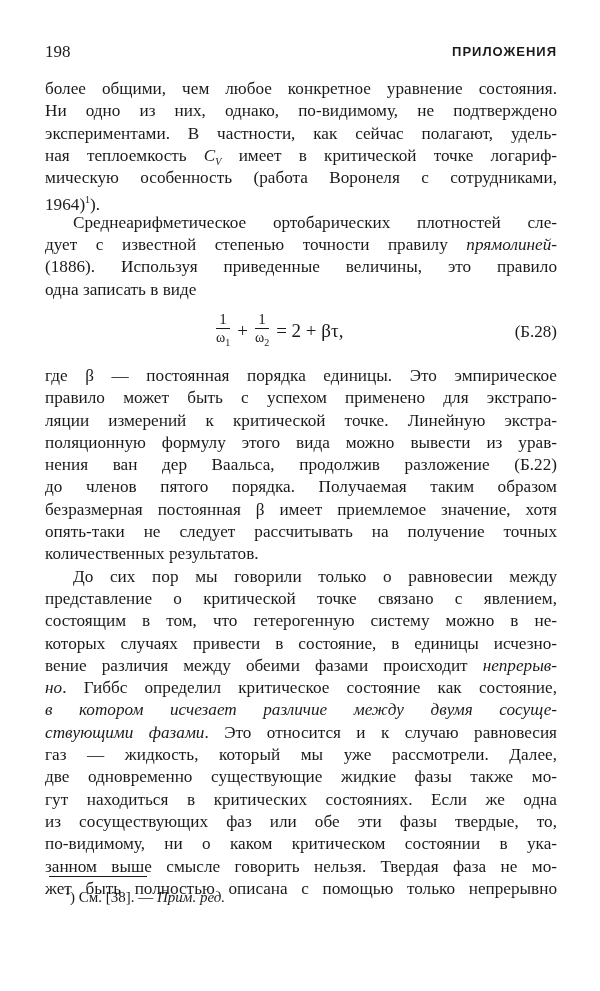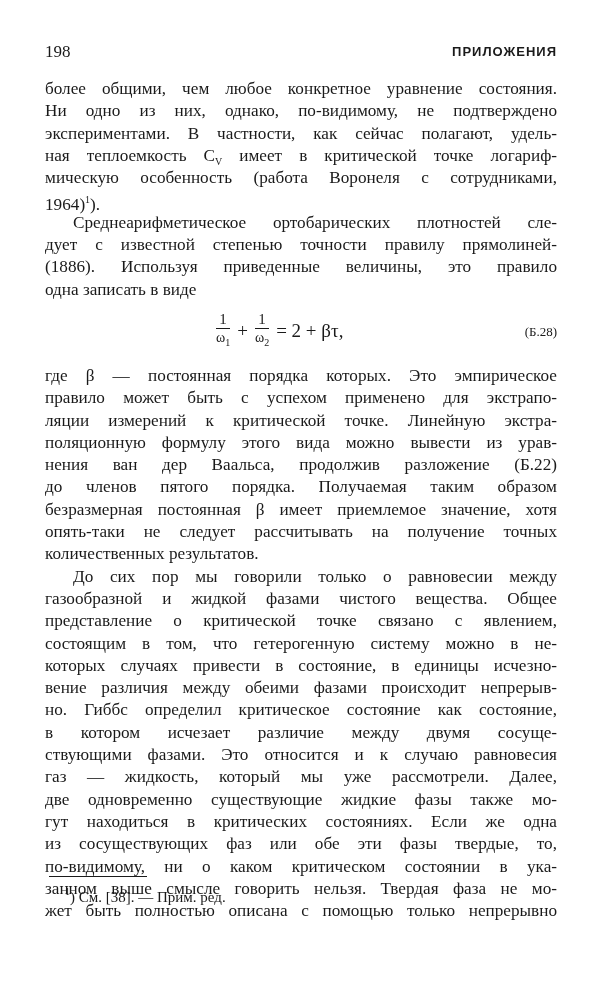--- a/index.html
+++ b/index.html
@@ -7,30 +7,30 @@
          font-family:"Liberation Serif","DejaVu Serif",serif; color:#1a1a1a; }
   .page { position:absolute; left:45px; top:0; width:512px; }
   .header { position:absolute; top:42px; left:0; width:512px; height:20px;text-align:center; }
   .page-num { position:absolute; left:0; top:0; font-size:17px; }
   .running-head { position:absolute; right:0; top:2px; font-size:13px; letter-spacing:1px;
                   font-family:"Liberation Sans","DejaVu Sans",sans-serif; font-weight:bold;padding-left:19px; }
   .body { position:absolute; top:78px; left:0; width:512px; font-size:17.2px; line-height:22.3px; }
   .ln { display:block; white-space:nowrap; text-align:justify; text-align-last:justify; height:22.3px; }
   .ln.last { text-align-last:left; }
   .indent { padding-left:28px; }
-  .it { }
+  .it { font-style:italic; }
   .sub { font-size:10px; vertical-align:-4px; }
   .sup { font-size:10px; vertical-align:7px; }
   .formula { position:relative; height:58px; margin:4px 0 2px 0; }
   .eq { position:absolute; left:169px; top:6px; display:flex; align-items:center; font-size:17px; }
   .frac { display:inline-flex; flex-direction:column; align-items:center; margin:0 2px; }
   .frac .num { font-size:15px; line-height:17px; padding:0 3px; border-bottom:1px solid #1a1a1a; }
   .frac .den { font-size:14px; line-height:18px; }
   .op { margin:0 5px; font-size:19px; }
-  .eqno { position:absolute; right:0; top:16px; font-size:13px; }
+  .eqno { position:absolute; right:0; top:16px; font-size:17px; }
   .fn-rule { position:absolute; left:4px; top:876px; width:98px; border-top:1.5px solid #1a1a1a; }
   .footnote { position:absolute; left:20px; top:886px; font-size:15px; }
 </style>
 </head>
 <body>
 
 <div class="page">
   <div class="header">
     <span class="page-num">198</span>
     <span class="running-head">ПРИЛОЖЕНИЯ</span>
@@ -59,32 +59,31 @@
         <span class="op">+</span>
         <span class="frac">
           <span class="num">1</span>
           <span class="den"><span>ω</span><span class="sub">2</span></span>
         </span>
         <span class="op">= 2 + βτ,</span>
       </div>
       <span class="eqno">(Б.28)</span>
     </div>
 
-    <span class="ln">где β — постоянная порядка которых. Это эмпирическое</span>
+    <span class="ln">где β — постоянная порядка единицы. Это эмпирическое</span>
     <span class="ln">правило может быть с успехом применено для экстрапо-</span>
     <span class="ln">ляции измерений к критической точке. Линейную экстра-</span>
     <span class="ln">поляционную формулу этого вида можно вывести из урав-</span>
     <span class="ln">нения ван дер Ваальса, продолжив разложение (Б.22)</span>
     <span class="ln">до членов пятого порядка. Получаемая таким образом</span>
     <span class="ln">безразмерная постоянная β имеет приемлемое значение, хотя</span>
     <span class="ln">опять-таки не следует рассчитывать на получение точных</span>
     <span class="ln last">количественных результатов.</span>
 
     <span class="ln indent">До сих пор мы говорили только о равновесии между</span>
-    <span class="ln">газообразной и жидкой фазами чистого вещества. Общее</span>
     <span class="ln">представление о критической точке связано с явлением,</span>
     <span class="ln">состоящим в том, что гетерогенную систему можно в не-</span>
     <span class="ln">которых случаях привести в состояние, в единицы исчезно-</span>
     <span class="ln"><span>вение различия между обеими фазами происходит</span> <span class="it">непрерыв-</span></span>
     <span class="ln"><span class="it">но</span><span>. Гиббс определил критическое состояние как состояние,</span></span>
     <span class="ln it">в котором исчезает различие между двумя сосуще-</span>
     <span class="ln"><span class="it">ствующими фазами</span><span>. Это относится и к случаю равновесия</span></span>
     <span class="ln">газ — жидкость, который мы уже рассмотрели. Далее,</span>
     <span class="ln">две одновременно существующие жидкие фазы также мо-</span>
     <span class="ln">гут находиться в критических состояниях. Если же одна</span>

